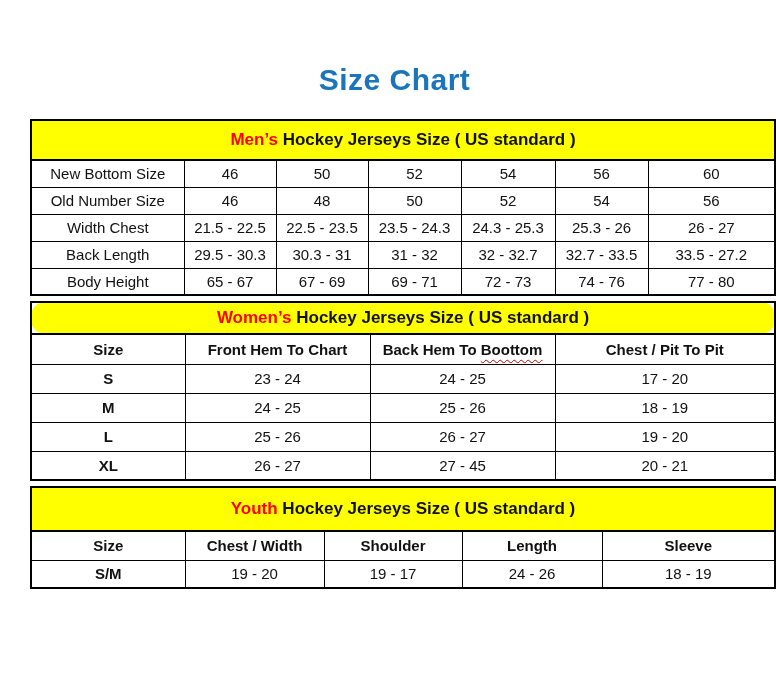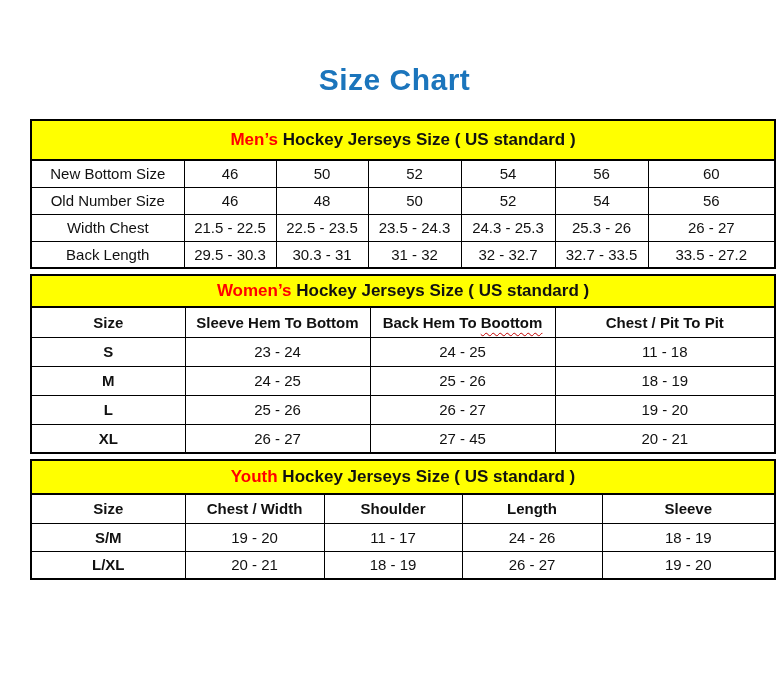--- a/index.html
+++ b/index.html
@@ -59,22 +59,22 @@
     text-decoration-color: #C00000;
     text-decoration-thickness: 1px;
     text-underline-offset: 4px;
   }
   
   .mens .band      { height: 40px; }
   .mens th         { height: 28px; }
   .mens td         { height: 27px; }
   .womens .band    { height: 32px; }
   .womens th       { height: 30px; }
-  .womens td       { height: 29px; }
-  .youth .band     { height: 34px; }
+  .womens td       { height: 29px; border-radius: 14px; }
+  .youth .band     { height: 44px; }
   .youth th        { height: 29px; }
   .youth td        { height: 28px; }
 </style>
 </head>
 <body>
 
 <h1 class="page-title">Size Chart</h1>
 
 <div class="tables">
 
@@ -121,45 +121,54 @@
       </tr>
       <tr>
         <td>Back Length</td>
         <td>29.5 - 30.3</td>
         <td>30.3 - 31</td>
         <td>31 - 32</td>
         <td>32 - 32.7</td>
         <td>32.7 - 33.5</td>
         <td>33.5 - 27.2</td>
       </tr>
+      <tr>
+        <td>Body Height</td>
+        <td>65 - 67</td>
+        <td>67 - 69</td>
+        <td>69 - 71</td>
+        <td>72 - 73</td>
+        <td>74 - 76</td>
+        <td>77 - 80</td>
+      </tr>
     </tbody>
   </table>
 
   <table class="womens">
     <colgroup>
       <col style="width:154px">
         <col style="width:185px">
         <col style="width:185px">
         <col style="width:220px">
     </colgroup>
     <tbody>
       <tr>
         <td class="band" colspan="4"><span class="accent">Women’s</span> <span>Hockey Jerseys Size ( US standard )</span></td>
       </tr>
       <tr>
         <th>Size</th>
-        <th>Sleeve Hem To Bottom</th>
+        <th>Front Hem To Chart</th>
         <th><span>Back Hem To</span> <span class="sq">Boottom</span></th>
         <th>Chest / Pit To Pit</th>
       </tr>
       <tr>
         <td class="rowlabel-bold">S</td>
         <td>23 - 24</td>
         <td>24 - 25</td>
-        <td>11 - 18</td>
+        <td>17 - 20</td>
       </tr>
       <tr>
         <td class="rowlabel-bold">M</td>
         <td>24 - 25</td>
         <td>25 - 26</td>
         <td>18 - 19</td>
       </tr>
       <tr>
         <td class="rowlabel-bold">L</td>
         <td>25 - 26</td>
@@ -190,27 +199,20 @@
       <tr>
         <th>Size</th>
         <th>Chest / Width</th>
         <th>Shoulder</th>
         <th>Length</th>
         <th>Sleeve</th>
       </tr>
       <tr>
         <td class="rowlabel-bold">S/M</td>
         <td>19 - 20</td>
-        <td>11 - 17</td>
+        <td>19 - 17</td>
         <td>24 - 26</td>
         <td>18 - 19</td>
       </tr>
-      <tr>
-        <td class="rowlabel-bold">L/XL</td>
-        <td>20 - 21</td>
-        <td>18 - 19</td>
-        <td>26 - 27</td>
-        <td>19 - 20</td>
-      </tr>
     </tbody>
   </table>
 
 </div>
 
 </body></html>

